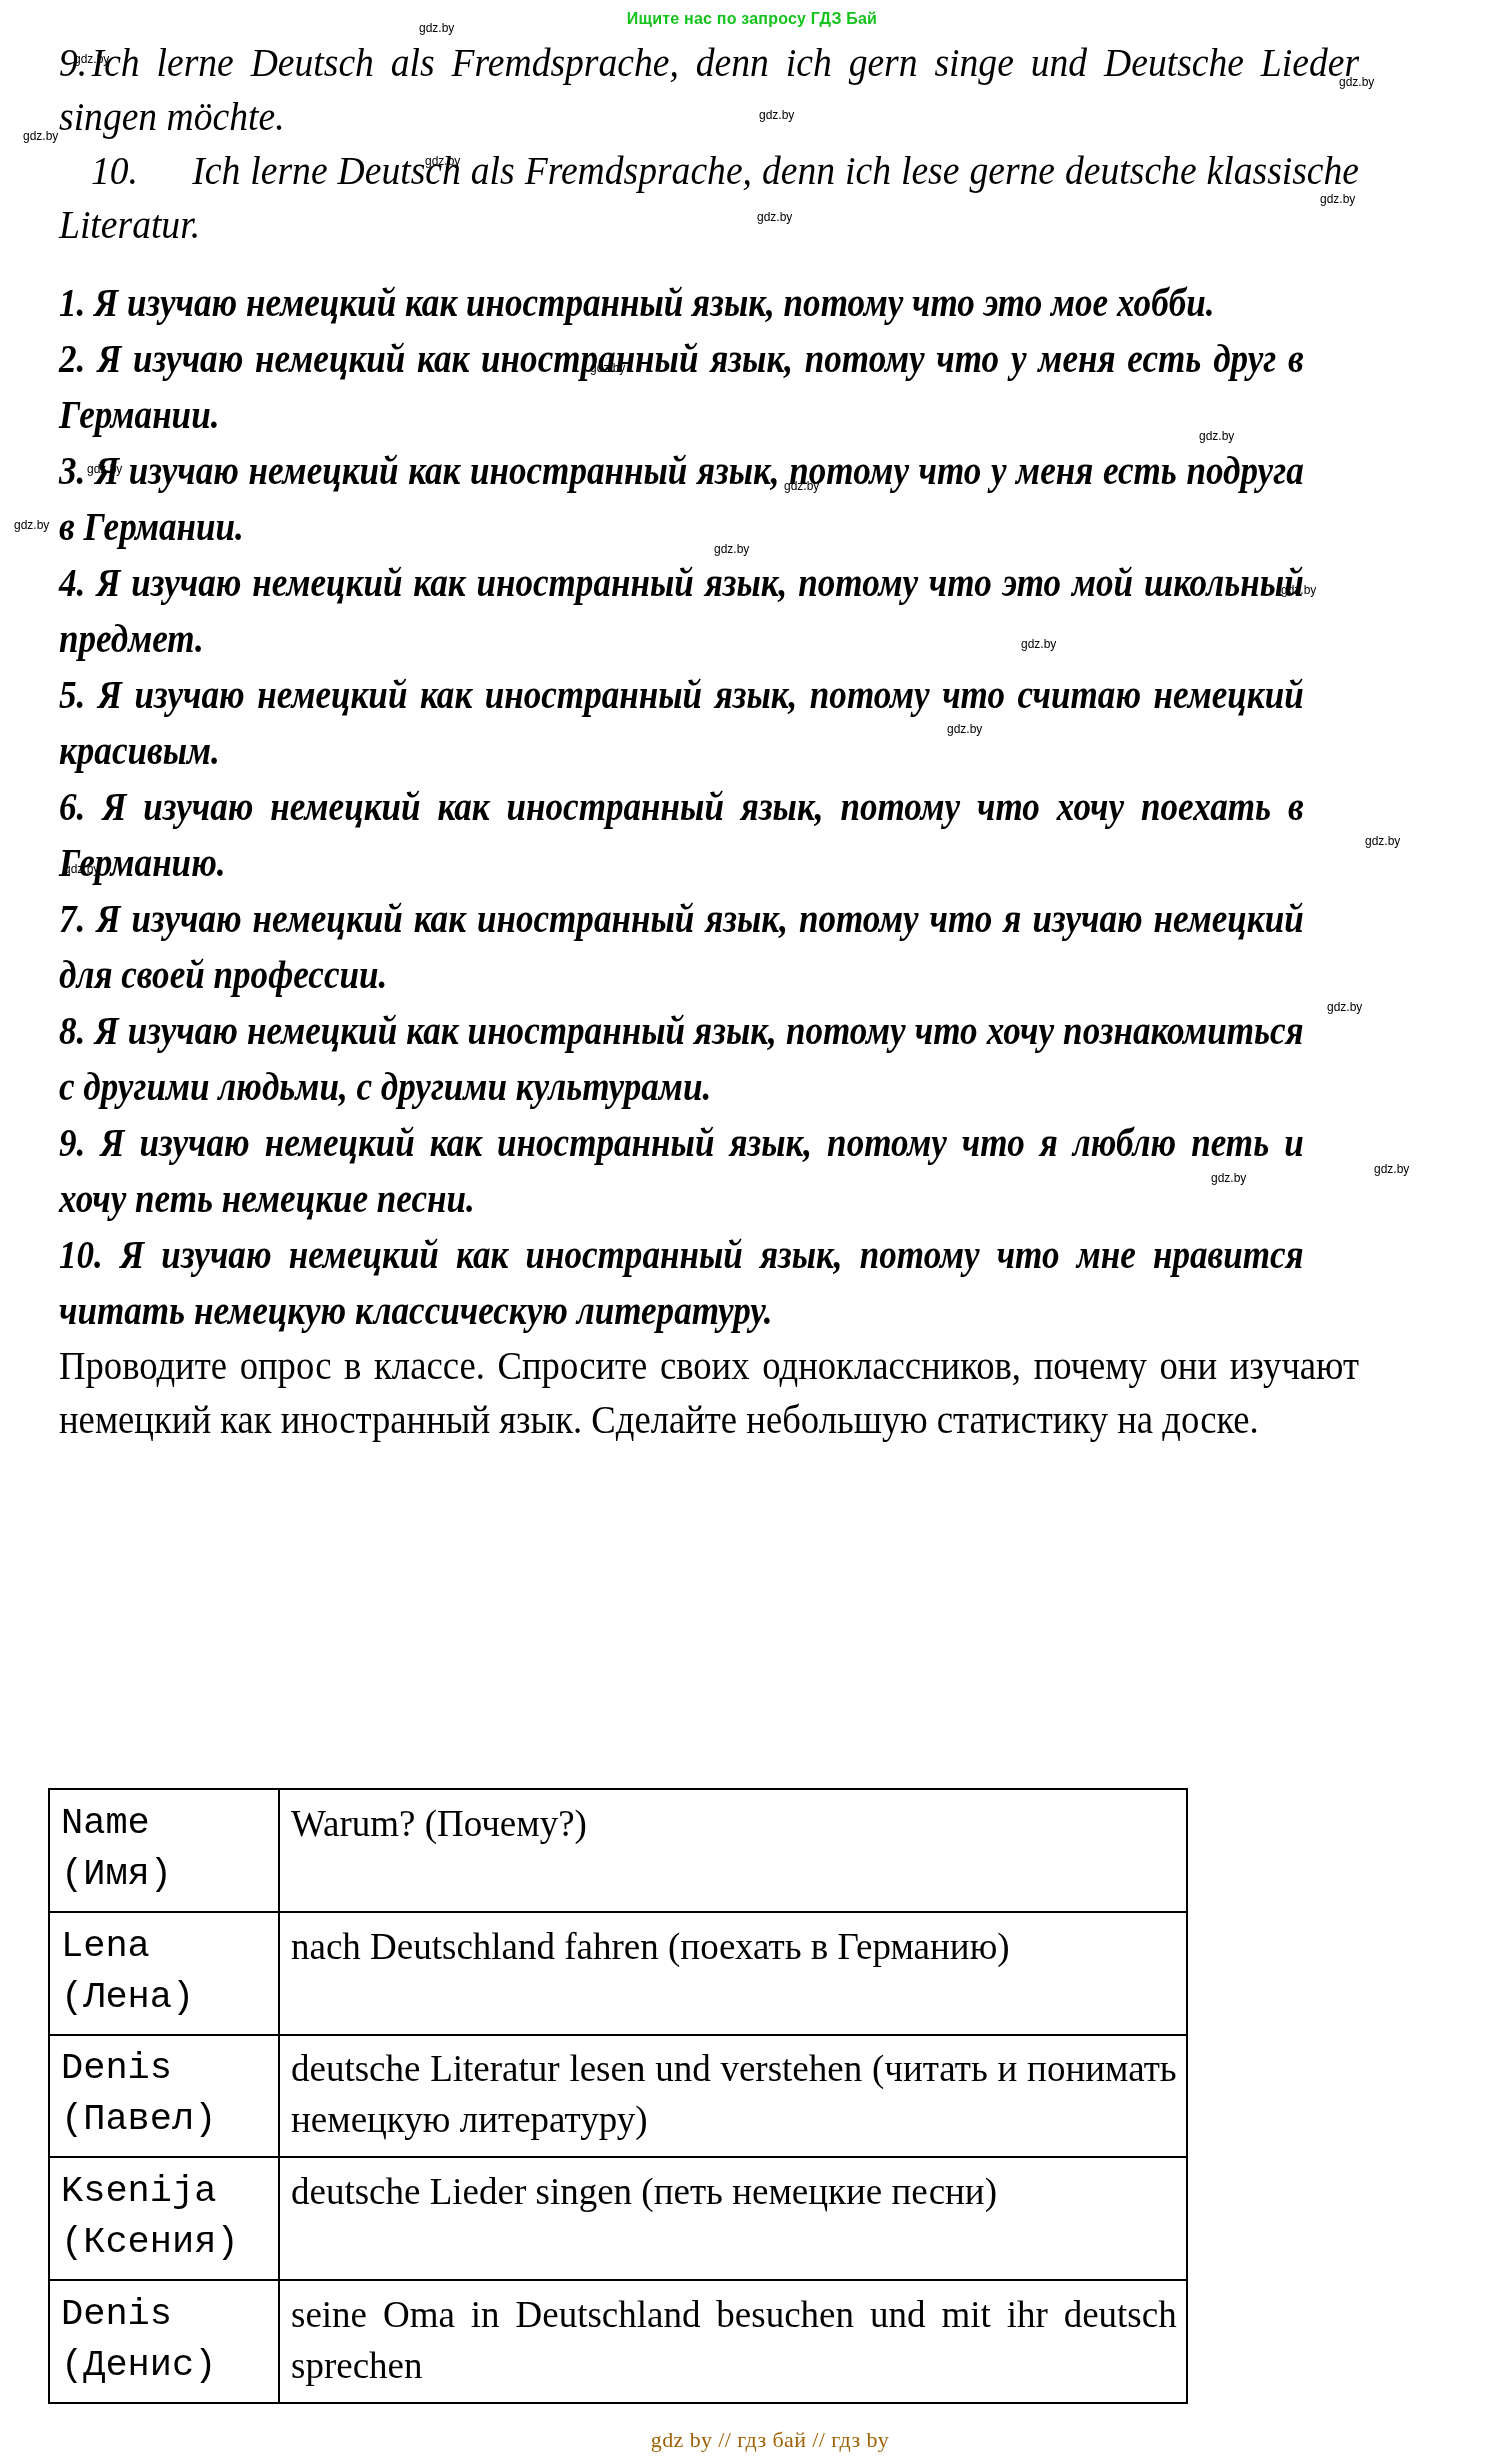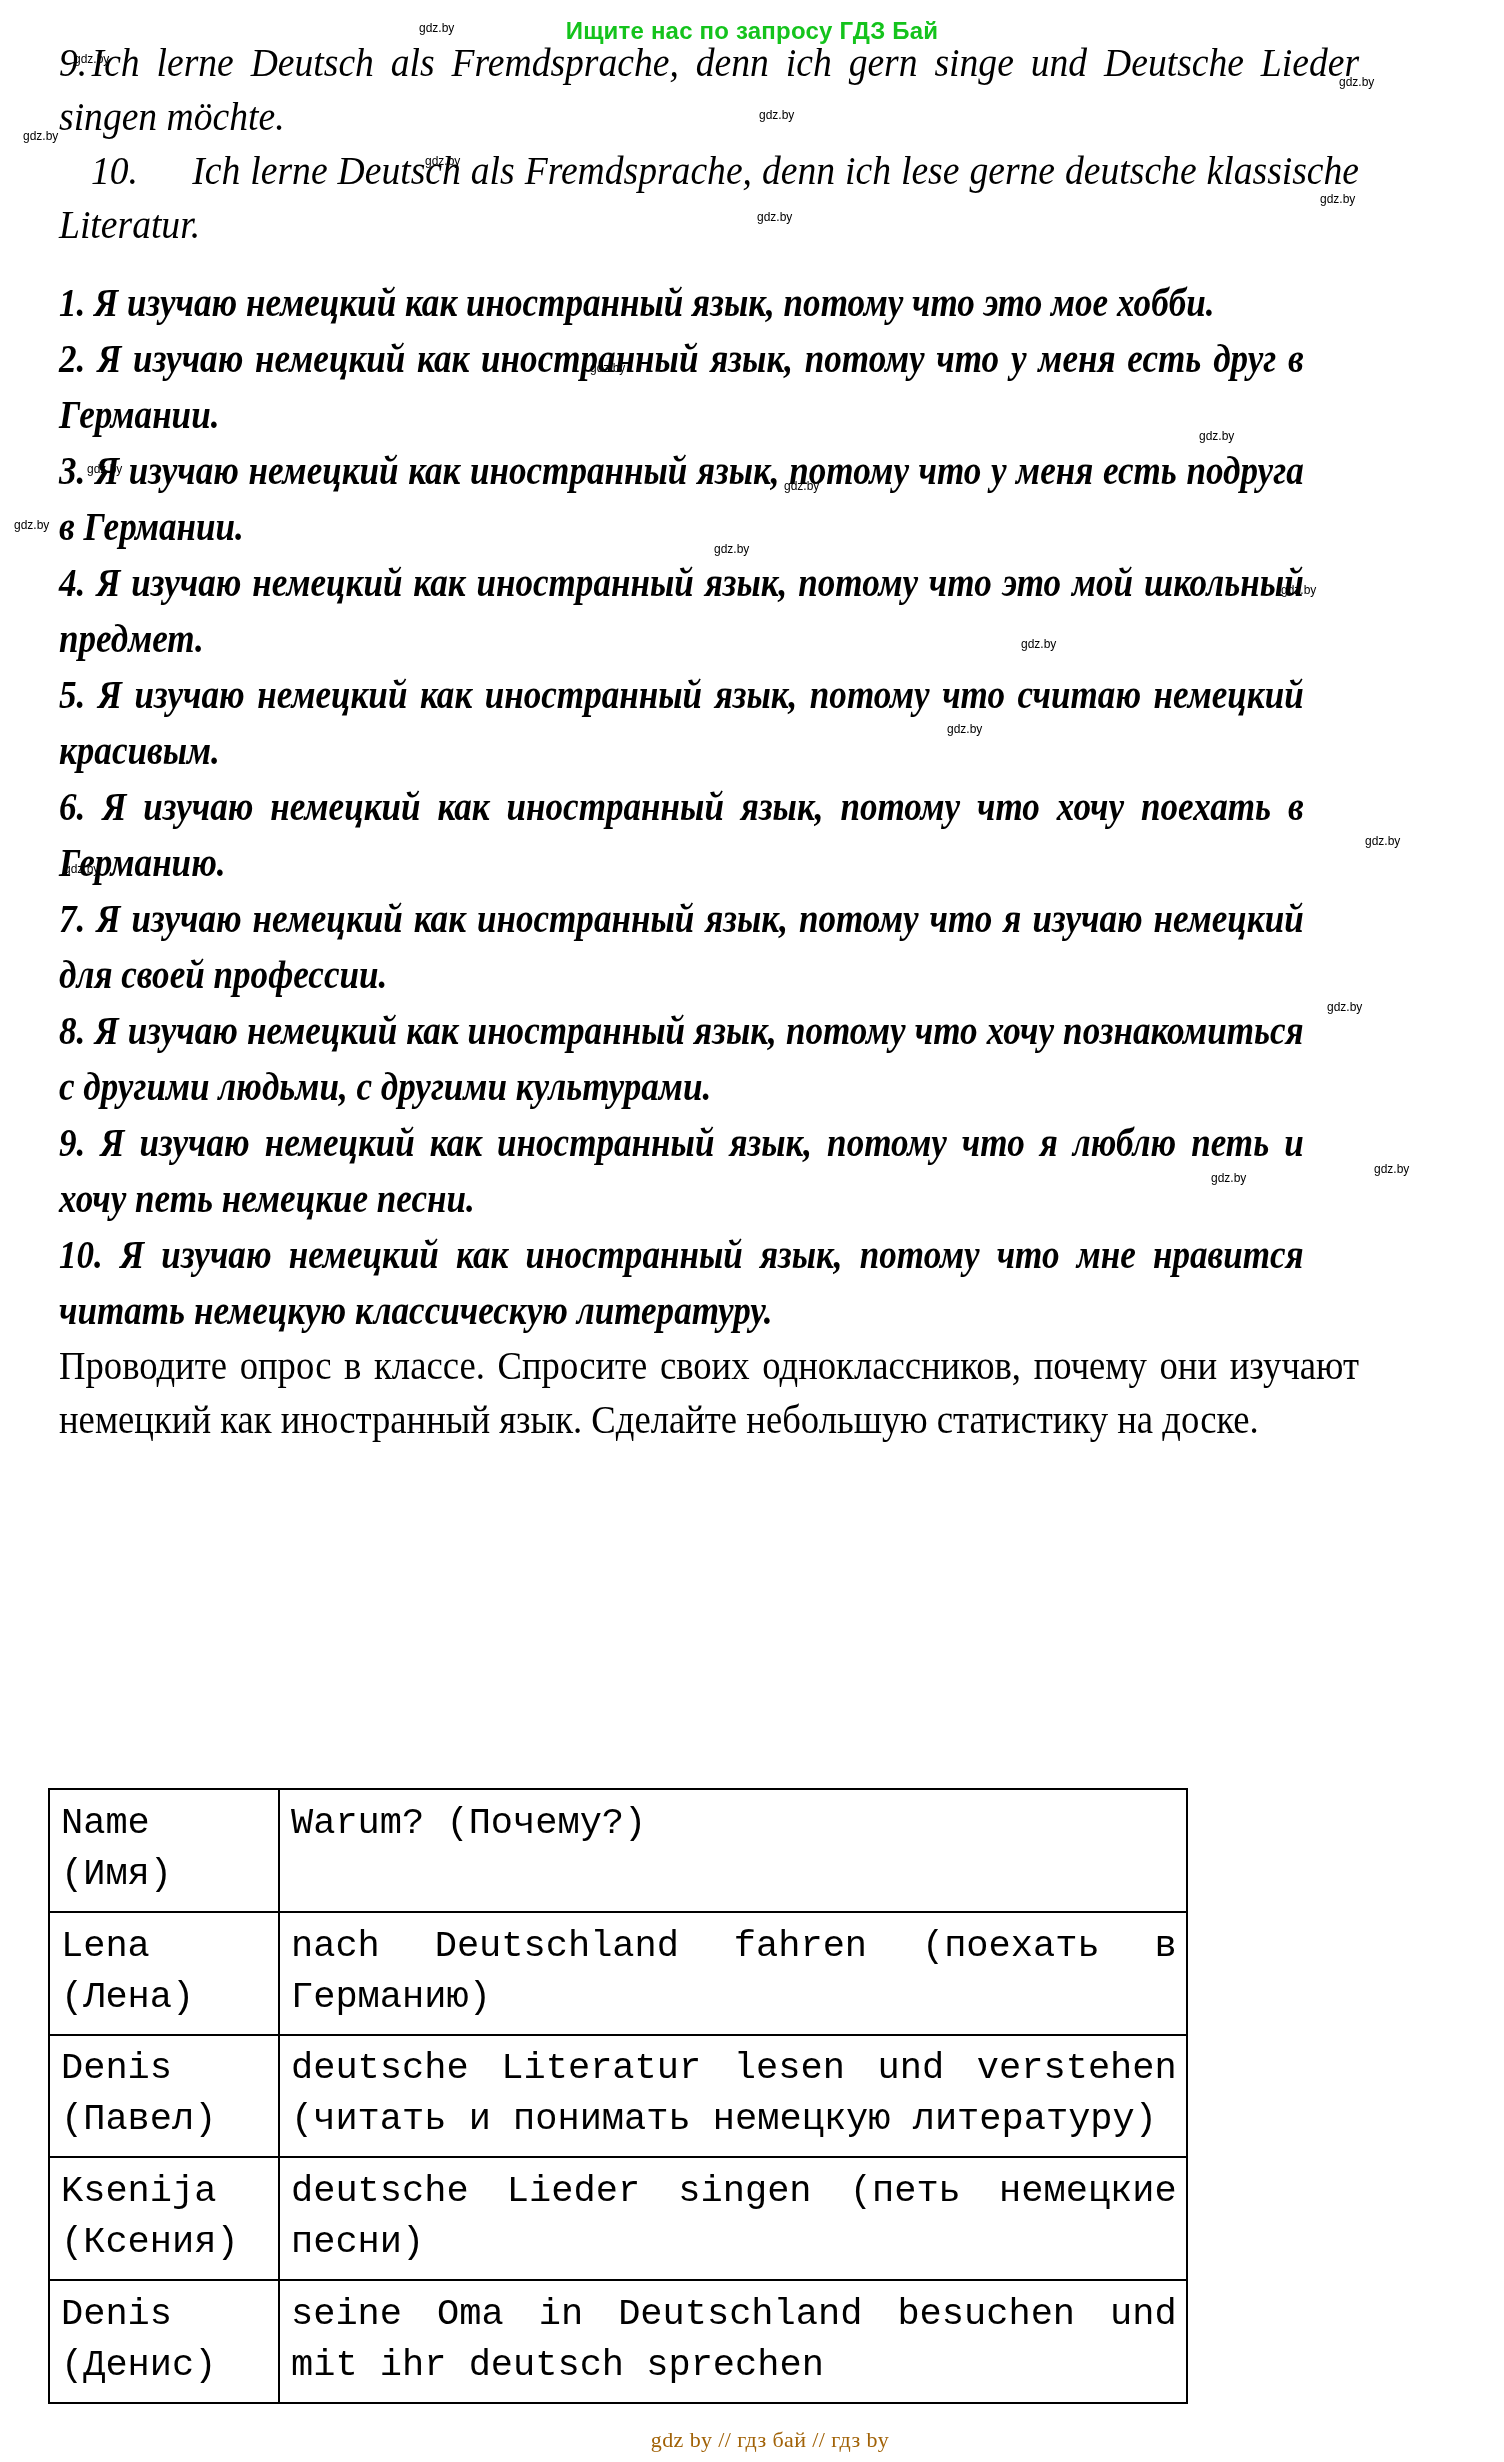--- a/index.html
+++ b/index.html
@@ -15,25 +15,25 @@
     color: #000000;
     overflow: hidden;
   }
 
   
   .banner {
     position: absolute;
     top: 0; left: 0; right: 0;
     text-align: center;
     font-family: "Liberation Sans", "DejaVu Sans", sans-serif;
-    font-size: 24px;
+    font-size: 16px;
     font-weight: bold;
     color: #14c31c;
     line-height: 23px;
-    padding-top: 19px;
+    padding-top: 7px;
     letter-spacing: 0.2px;
   }
 
   
   .page {
     position: absolute;
     left: 59px;
     top: 36px;
     width: 1383px;
   }
@@ -92,21 +92,21 @@
     table-layout: fixed;
   }
   .survey-table td {
     border: 2.3px solid #000000;
     vertical-align: top;
     padding: 7.8px 9.3px 11px 11px;
     font-size: 37px;
     line-height: 51px;
   }
   .survey-table td.c-name { width: 230px; font-family: Liberation Mono, monospace; }
-  .survey-table td.c-why  { width: 908px; text-align: justify; text-align-last: left; font-family: Liberation Mono, monospace; }
+  .survey-table td.c-why  { width: 908px; text-align: justify; text-align-last: left; }
   .survey-table td.c-why.nojust { text-align: left; }
   .cellline { display: block; }
 
   
   .footer {
     position: absolute;
     left: 0; right: 0;
     top: 2427px;
     text-align: center;
     font-family: Liberation Serif, serif;

